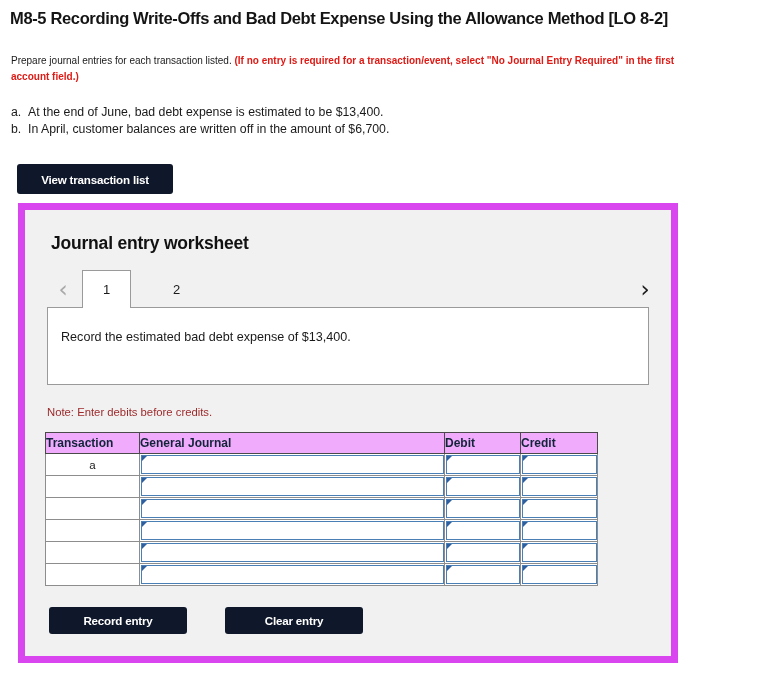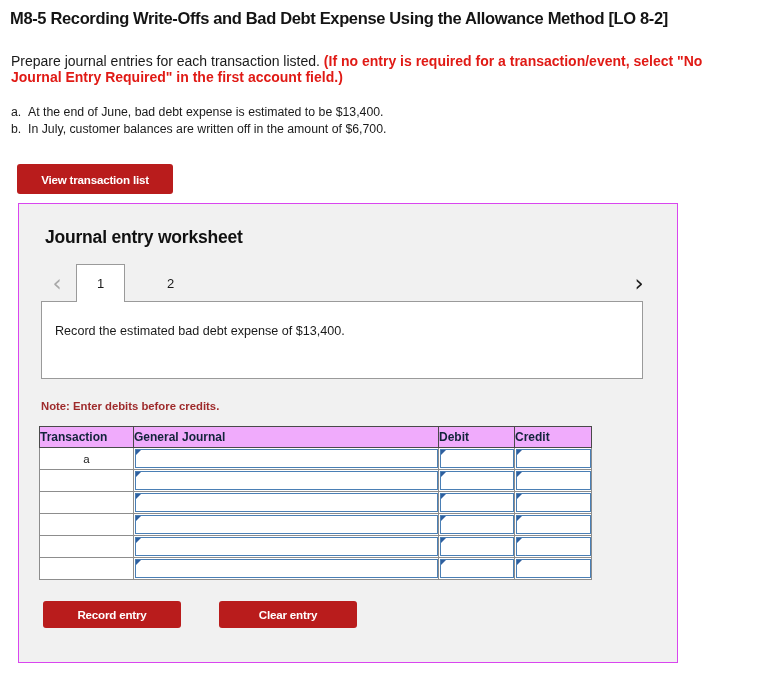--- a/index.html
+++ b/index.html
@@ -24,21 +24,21 @@
     font-weight: bold;
     letter-spacing: -0.35px;
     color: #141414;
     white-space: nowrap;
   }
 
   .instructions {
     position: absolute;
     left: 11px; top: 53px;
     width: 700px;
-    font-size: 14px;
+    font-size: 10px;
     line-height: 16px;
     color: #1a1a1a;
   }
   .instructions .req { color: #e01a15; font-weight: bold; }
 
   .items {
     position: absolute;
     left: 11px; top: 104px;
     width: 700px;
     font-size: 12.3px;
@@ -46,21 +46,21 @@
     color: #1a1a1a;
   }
   .item-row { display: block; white-space: nowrap; }
   .item-label { display: inline-block; width: 17px; }
 
   
   .btn {
     display: inline-flex;
     align-items: center;
     justify-content: center;
-    background: #b91c1c;
+    background: #0f172a;
     color: #ffffff;
     font-size: 11.6px;
     font-weight: bold;
     border: none;
     border-radius: 3px;
     cursor: pointer;
     padding: 0 12px;
     font-family: "Liberation Sans", sans-serif;
     letter-spacing: -0.2px;
     white-space: nowrap;
@@ -72,21 +72,21 @@
     height: 30px;
     min-width: 156px;
   }
 
   
   .worksheet {
     position: absolute;
     left: 18px; top: 203px;
     width: 660px; height: 460px;
     background: #f1f1f1;
-    border: 1px solid #d946ef;
+    border: 7px solid #d946ef;
   }
 
   .worksheet-title {
     position: absolute;
     left: 26px; top: 23px;
     font-size: 17.5px;
     font-weight: bold;
     color: #111111;
     letter-spacing: -0.2px;
   }
@@ -143,21 +143,21 @@
     position: absolute;
     left: 13px; top: 22px;
     font-size: 12.6px;
     color: #1a1a1a;
   }
 
   .note {
     position: absolute;
     left: 22px; top: 196px;
     font-size: 11.3px;
-    font-weight: bold;
+    font-weight: normal;
     color: #9e2a2b;
   }
 
   
   .journal-table {
     position: absolute;
     left: 20px; top: 222px;
     width: 552px;
     border-collapse: collapse;
     table-layout: fixed;
@@ -234,21 +234,21 @@
 
   <div class="instructions">
     <span>Prepare journal entries for each transaction listed. </span><span class="req">(If no entry is required for a transaction/event, select "No Journal Entry Required" in the first account field.)</span>
   </div>
 
   <div class="items">
     <span class="item-row">
       <span class="item-label">a.</span><span>At the end of June, bad debt expense is estimated to be $13,400.</span>
     </span>
     <span class="item-row">
-      <span class="item-label">b.</span><span>In July, customer balances are written off in the amount of $6,700.</span>
+      <span class="item-label">b.</span><span>In April, customer balances are written off in the amount of $6,700.</span>
     </span>
   </div>
 
   <button class="btn btn-view-transactions">View transaction list</button>
 
   <div class="worksheet">
 
     <div class="worksheet-title">Journal entry worksheet</div>
 
     <div class="tabstrip">

